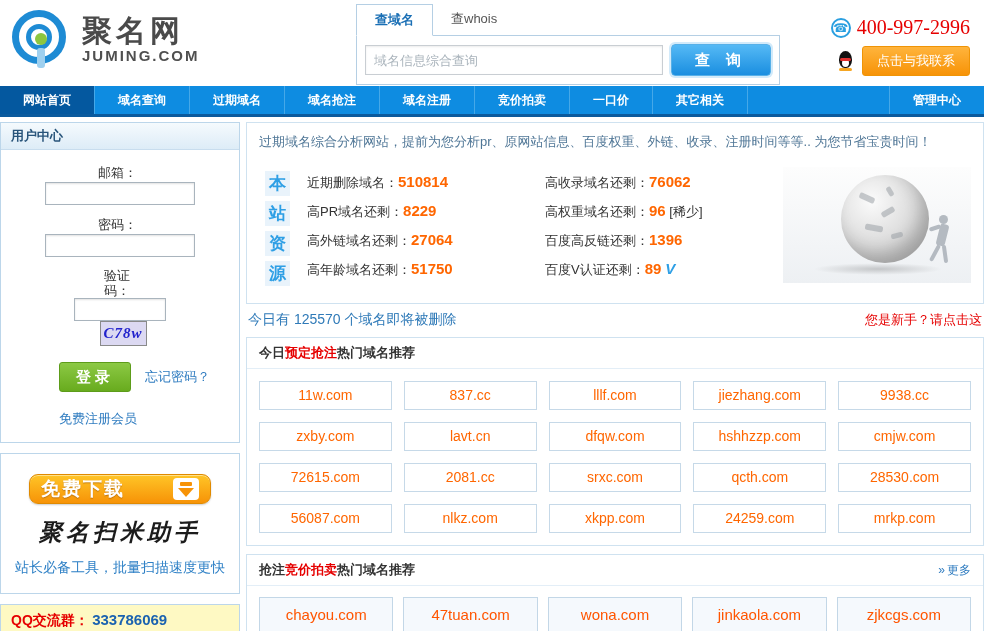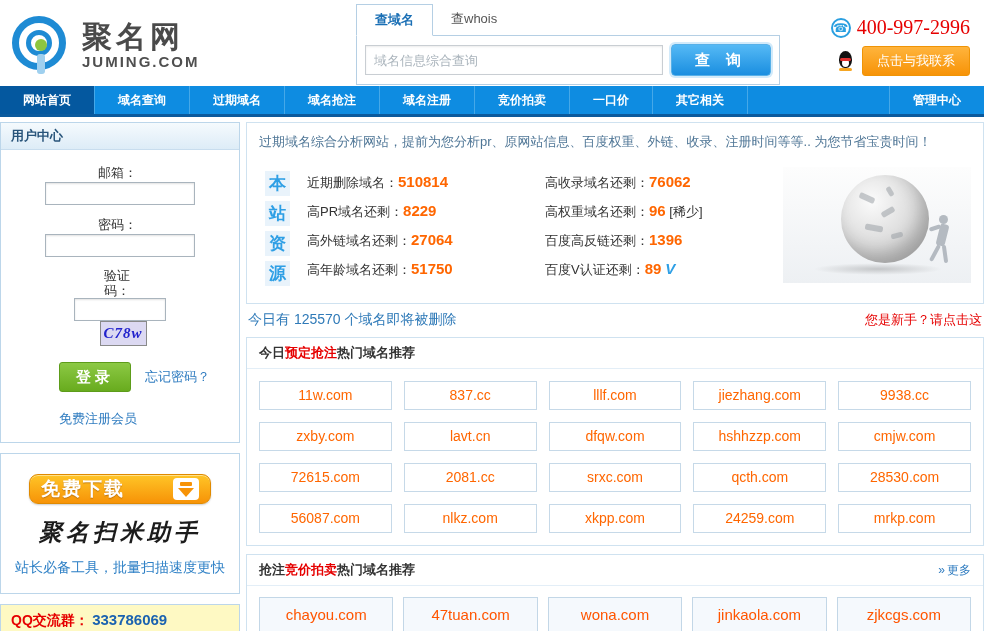--- a/index.html
+++ b/index.html
@@ -1,21 +1,21 @@
 <!DOCTYPE html>
 <html><head>
 <meta charset="utf-8">
 <style>
   * { margin:0; padding:0; box-sizing:border-box; }
   html,body { width:984px; height:631px; overflow:hidden; background:#fff;
     font-family:"Liberation Sans","DejaVu Sans",sans-serif; font-size:12px; color:#333; }
 
   
   .header { position:relative; height:86px; background:#fff; }
-  .logo { position:absolute; left:10px; top:14px; display:flex; align-items:center; }
+  .logo { position:absolute; left:10px; top:8px; display:flex; align-items:center; }
   .logo-icon { position:relative; width:62px; height:62px; }
   .ring-outer { position:absolute; left:2px; top:2px; width:54px; height:54px; border:7px solid #1e8bd4; border-radius:50%; }
   .ring-inner { position:absolute; left:16px; top:16px; width:26px; height:26px; border:5px solid #1e8bd4; border-radius:50%; }
   .ring-dot { position:absolute; left:25px; top:25px; width:12px; height:12px; background:#8dc63f; border-radius:50%; }
   .ring-stem { position:absolute; left:27px; top:40px; width:8px; height:20px; background:#9fd0ef; border-radius:3px; }
   .logo-text { margin-left:10px; }
   .logo-cn { font-size:30px; font-weight:bold; color:#4a4a4a; letter-spacing:4px; line-height:32px; }
   .logo-en { font-size:15px; font-weight:bold; color:#4f4f4f; letter-spacing:2px;text-align:right; }
 
   .searchmod { position:absolute; left:356px; top:4px; width:424px; }

